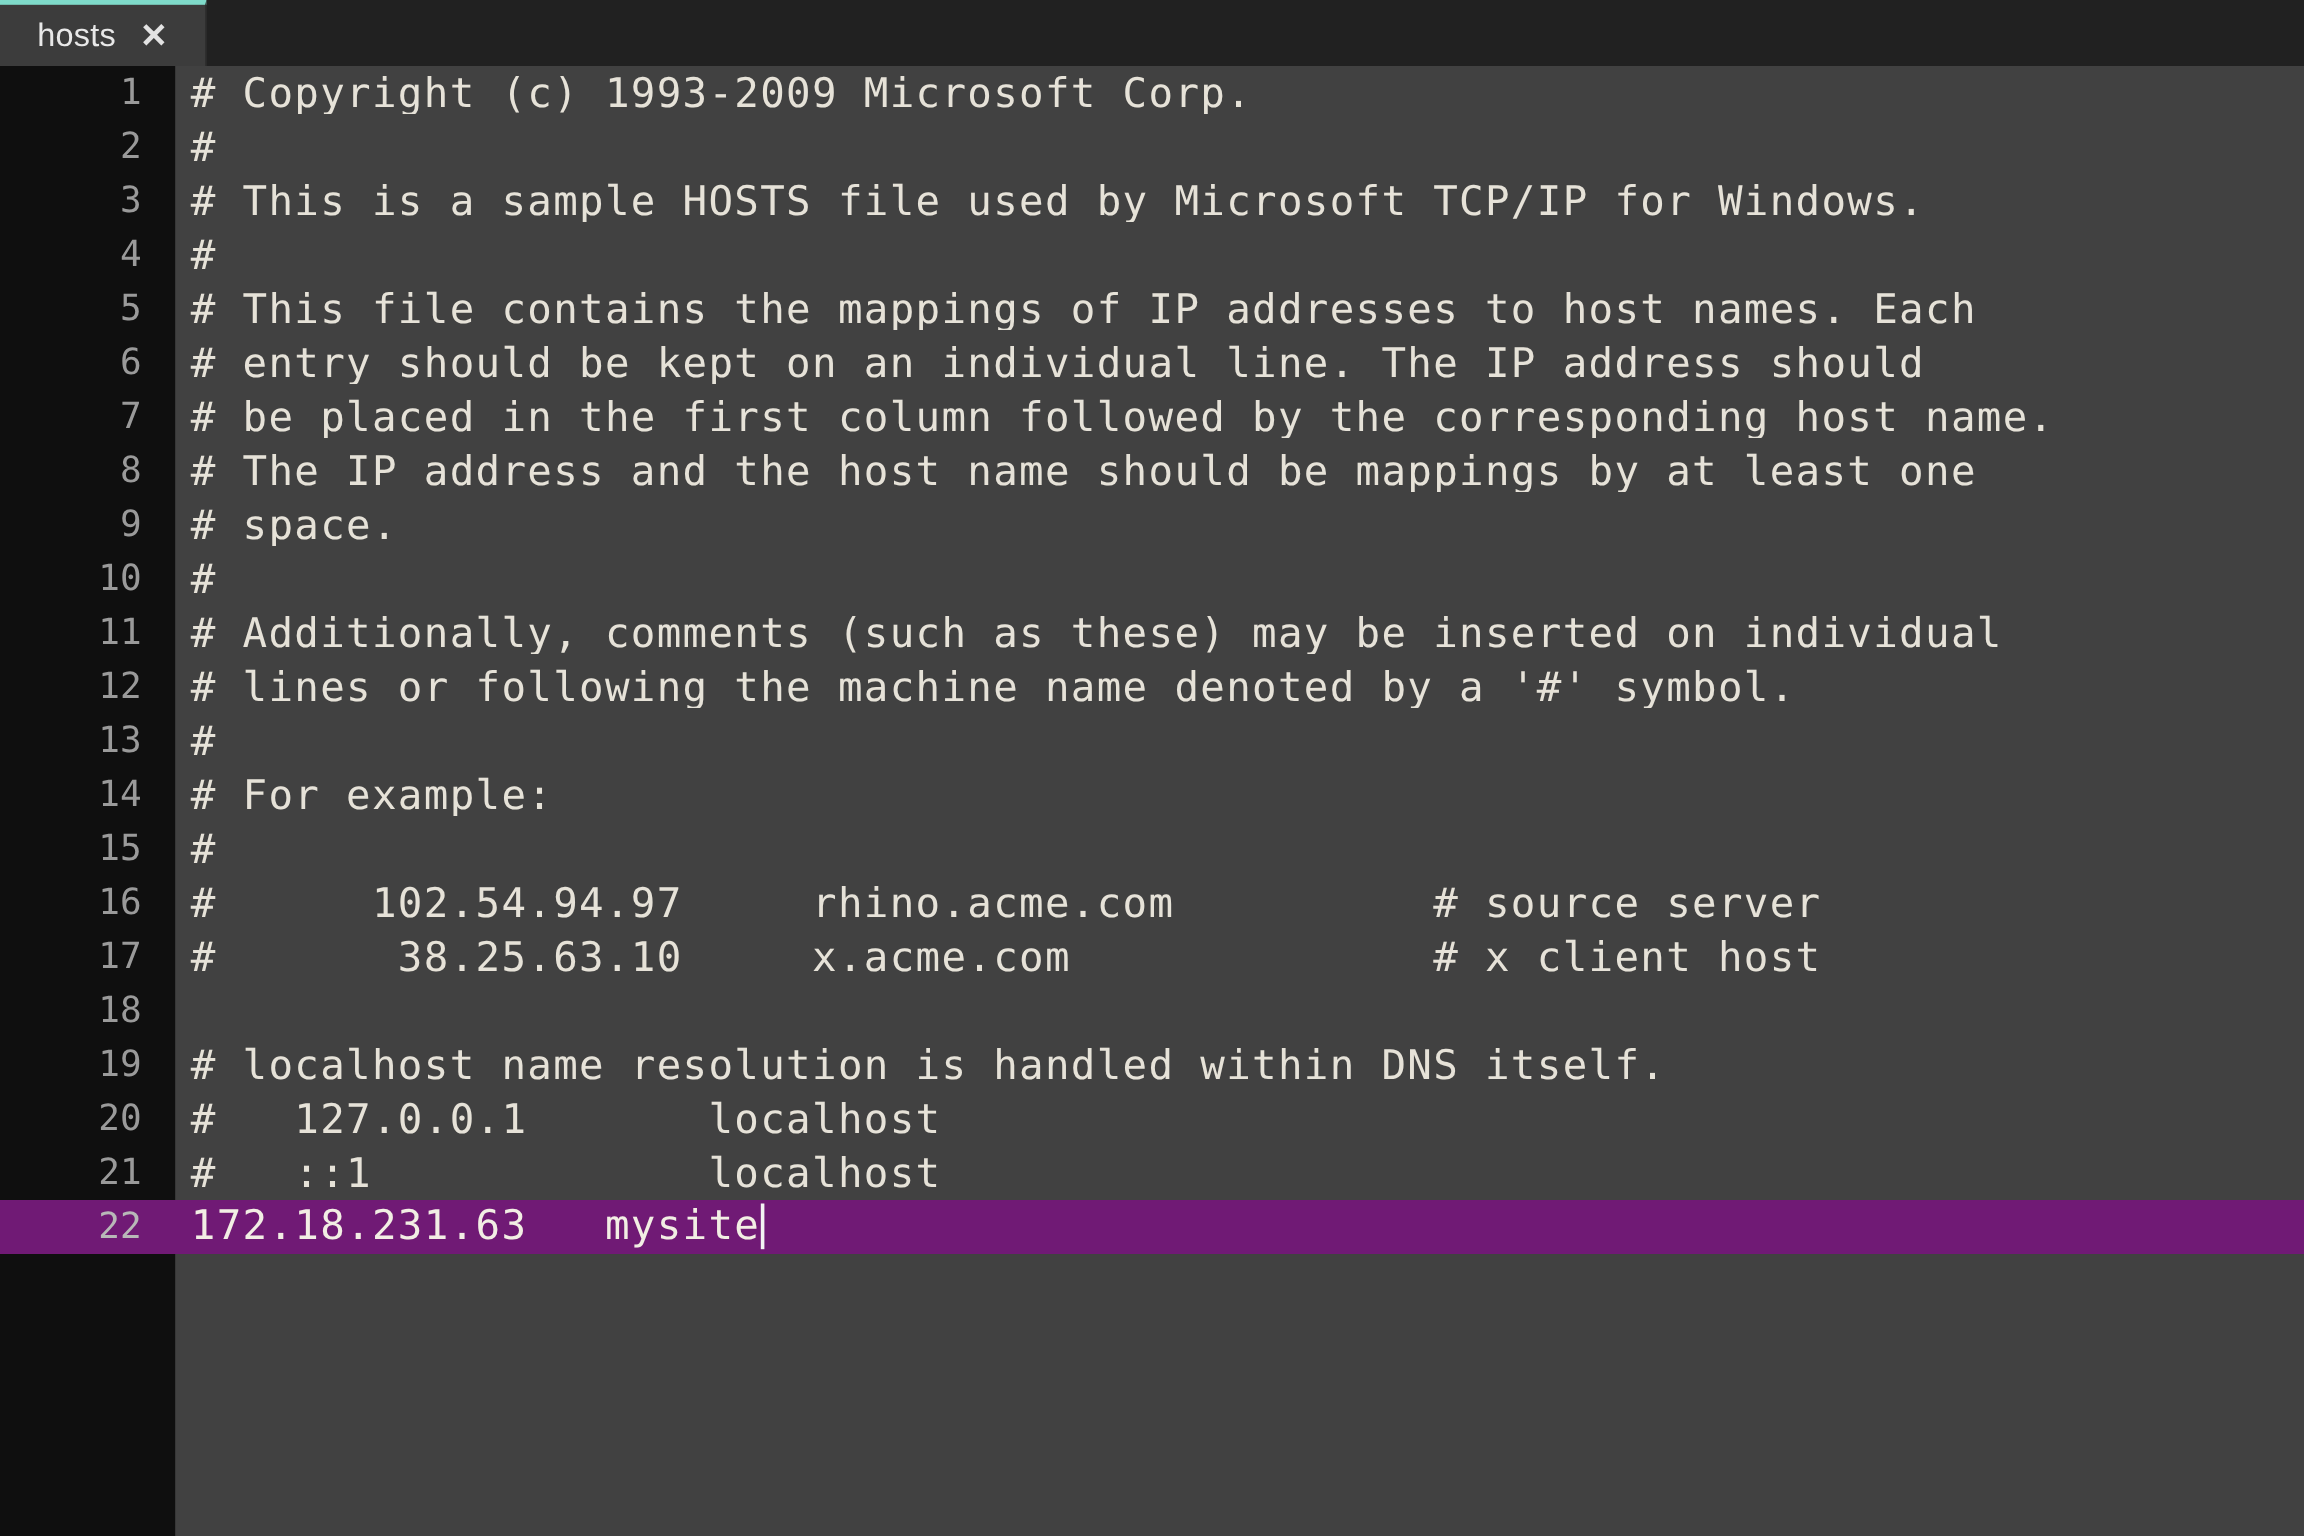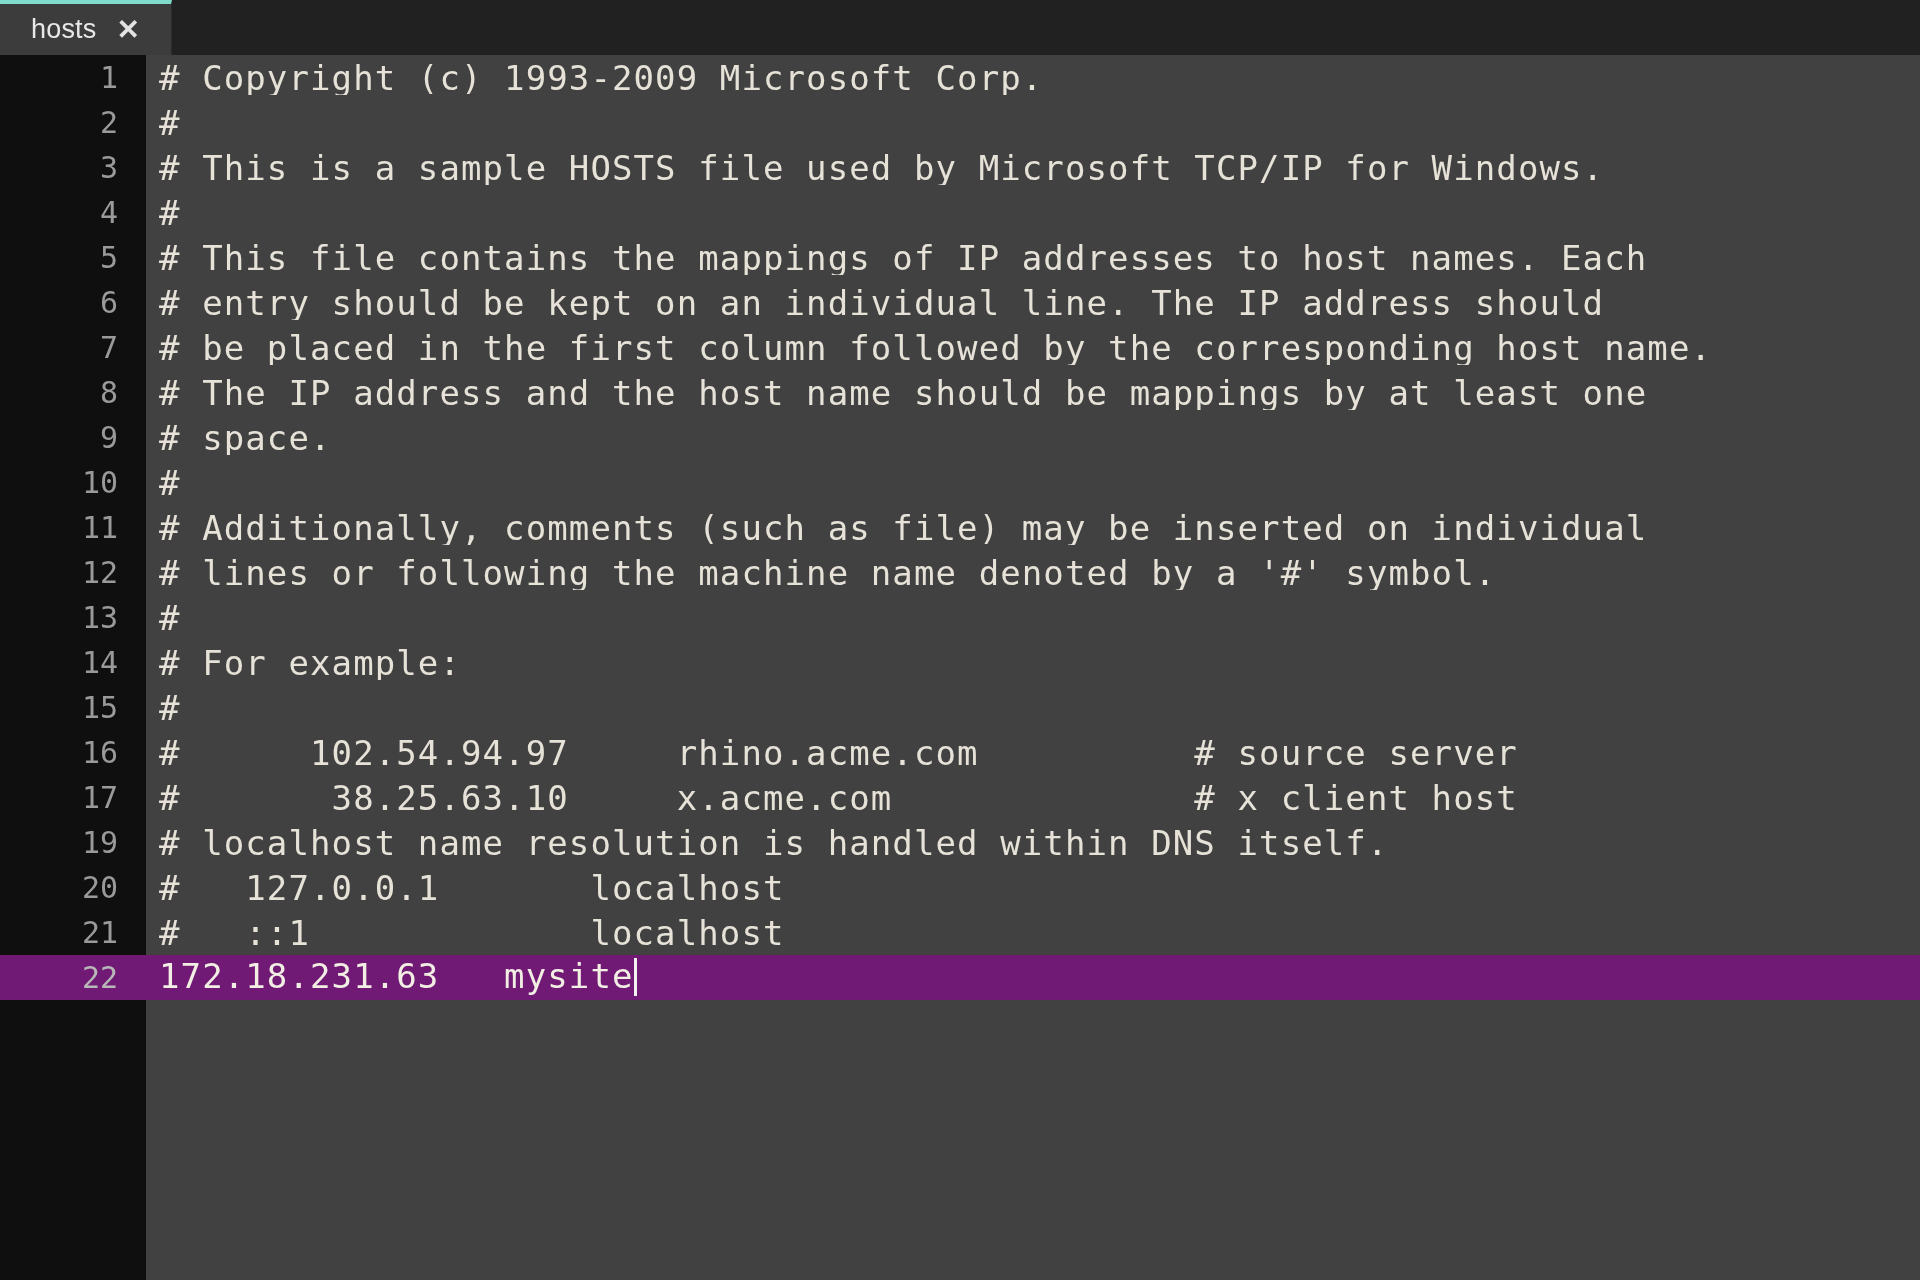--- a/index.html
+++ b/index.html
@@ -190,21 +190,21 @@
         <span class="src"># space.</span>
       </div>
 
       <div class="row">
         <span class="ln">10</span>
         <span class="src">#</span>
       </div>
 
       <div class="row">
         <span class="ln">11</span>
-        <span class="src"># Additionally, comments (such as file) may be inserted on individual</span>
+        <span class="src"># Additionally, comments (such as these) may be inserted on individual</span>
       </div>
 
       <div class="row">
         <span class="ln">12</span>
         <span class="src"># lines or following the machine name denoted by a '#' symbol.</span>
       </div>
 
       <div class="row">
         <span class="ln">13</span>
         <span class="src">#</span>
@@ -223,20 +223,24 @@
       <div class="row">
         <span class="ln">16</span>
         <span class="src">#      102.54.94.97     rhino.acme.com          # source server</span>
       </div>
 
       <div class="row">
         <span class="ln">17</span>
         <span class="src">#       38.25.63.10     x.acme.com              # x client host</span>
       </div>
 
+      <div class="row">
+        <span class="ln">18</span>
+        <span class="src"></span>
+      </div>
 
       <div class="row">
         <span class="ln">19</span>
         <span class="src"># localhost name resolution is handled within DNS itself.</span>
       </div>
 
       <div class="row">
         <span class="ln">20</span>
         <span class="src">#   127.0.0.1       localhost</span>
       </div>

